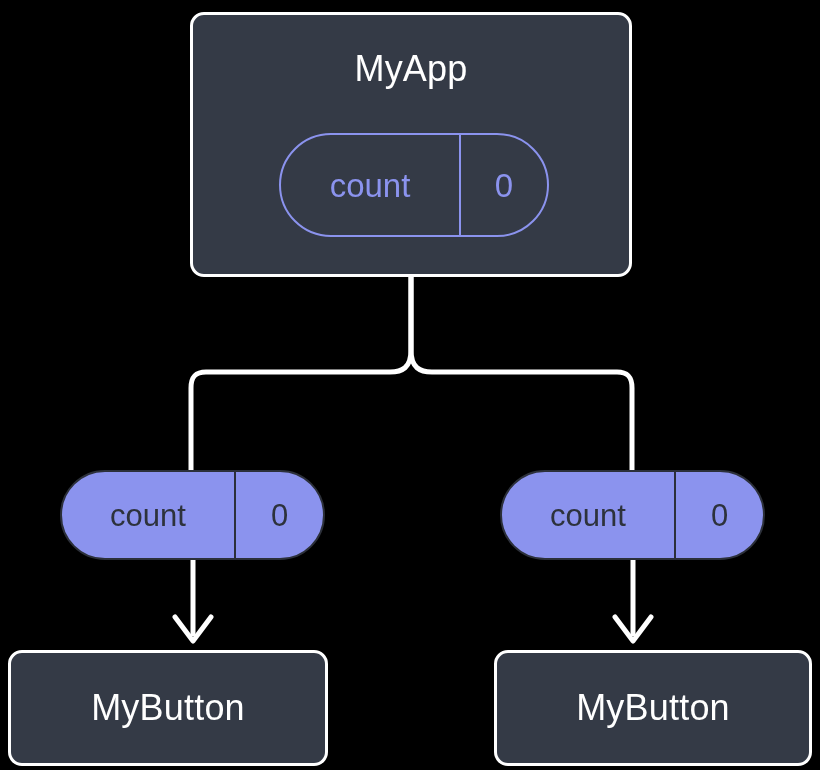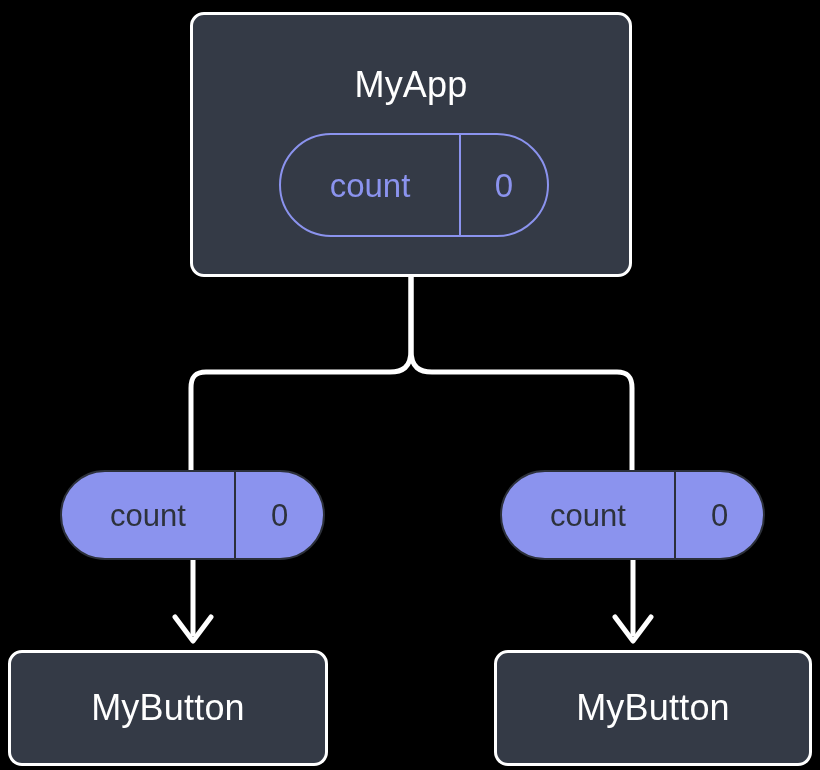--- a/index.html
+++ b/index.html
@@ -112,21 +112,21 @@
              L 191,470" fill="none" stroke="#ffffff" stroke-width="5" stroke-linecap="round" stroke-linejoin="round"></path>
 
     <line x1="193" y1="560" x2="193" y2="636" stroke="#ffffff" stroke-width="5" stroke-linecap="butt"></line>
     <polyline points="175,617 193,641 211,617" fill="none" stroke="#ffffff" stroke-width="5" stroke-linecap="round" stroke-linejoin="round"></polyline>
 
     <line x1="633" y1="560" x2="633" y2="636" stroke="#ffffff" stroke-width="5" stroke-linecap="butt"></line>
     <polyline points="615,617 633,641 651,617" fill="none" stroke="#ffffff" stroke-width="5" stroke-linecap="round" stroke-linejoin="round"></polyline>
   </svg>
 
   <div class="node component-box" style="left:190px; top:12px; width:442px; height:265px;">
-    <div class="component-title" style="margin-top:52px;text-align:center;">MyApp</div>
+    <div class="component-title" style="margin-top:36px;text-align:center;">MyApp</div>
 
     <div class="pill-outline" style="left:86px; top:118px; width:270px; height:104px;">
       <div class="pill-key" style="width:178px;">count</div>
       <div class="pill-val" style="flex:1;">0</div>
     </div>
   </div>
 
   <div class="pill-filled" style="left:60px; top:470px; width:265px; height:90px;">
     <div class="pill-key" style="width:172px;">count</div>
     <div class="pill-val" style="flex:1;">0</div>

